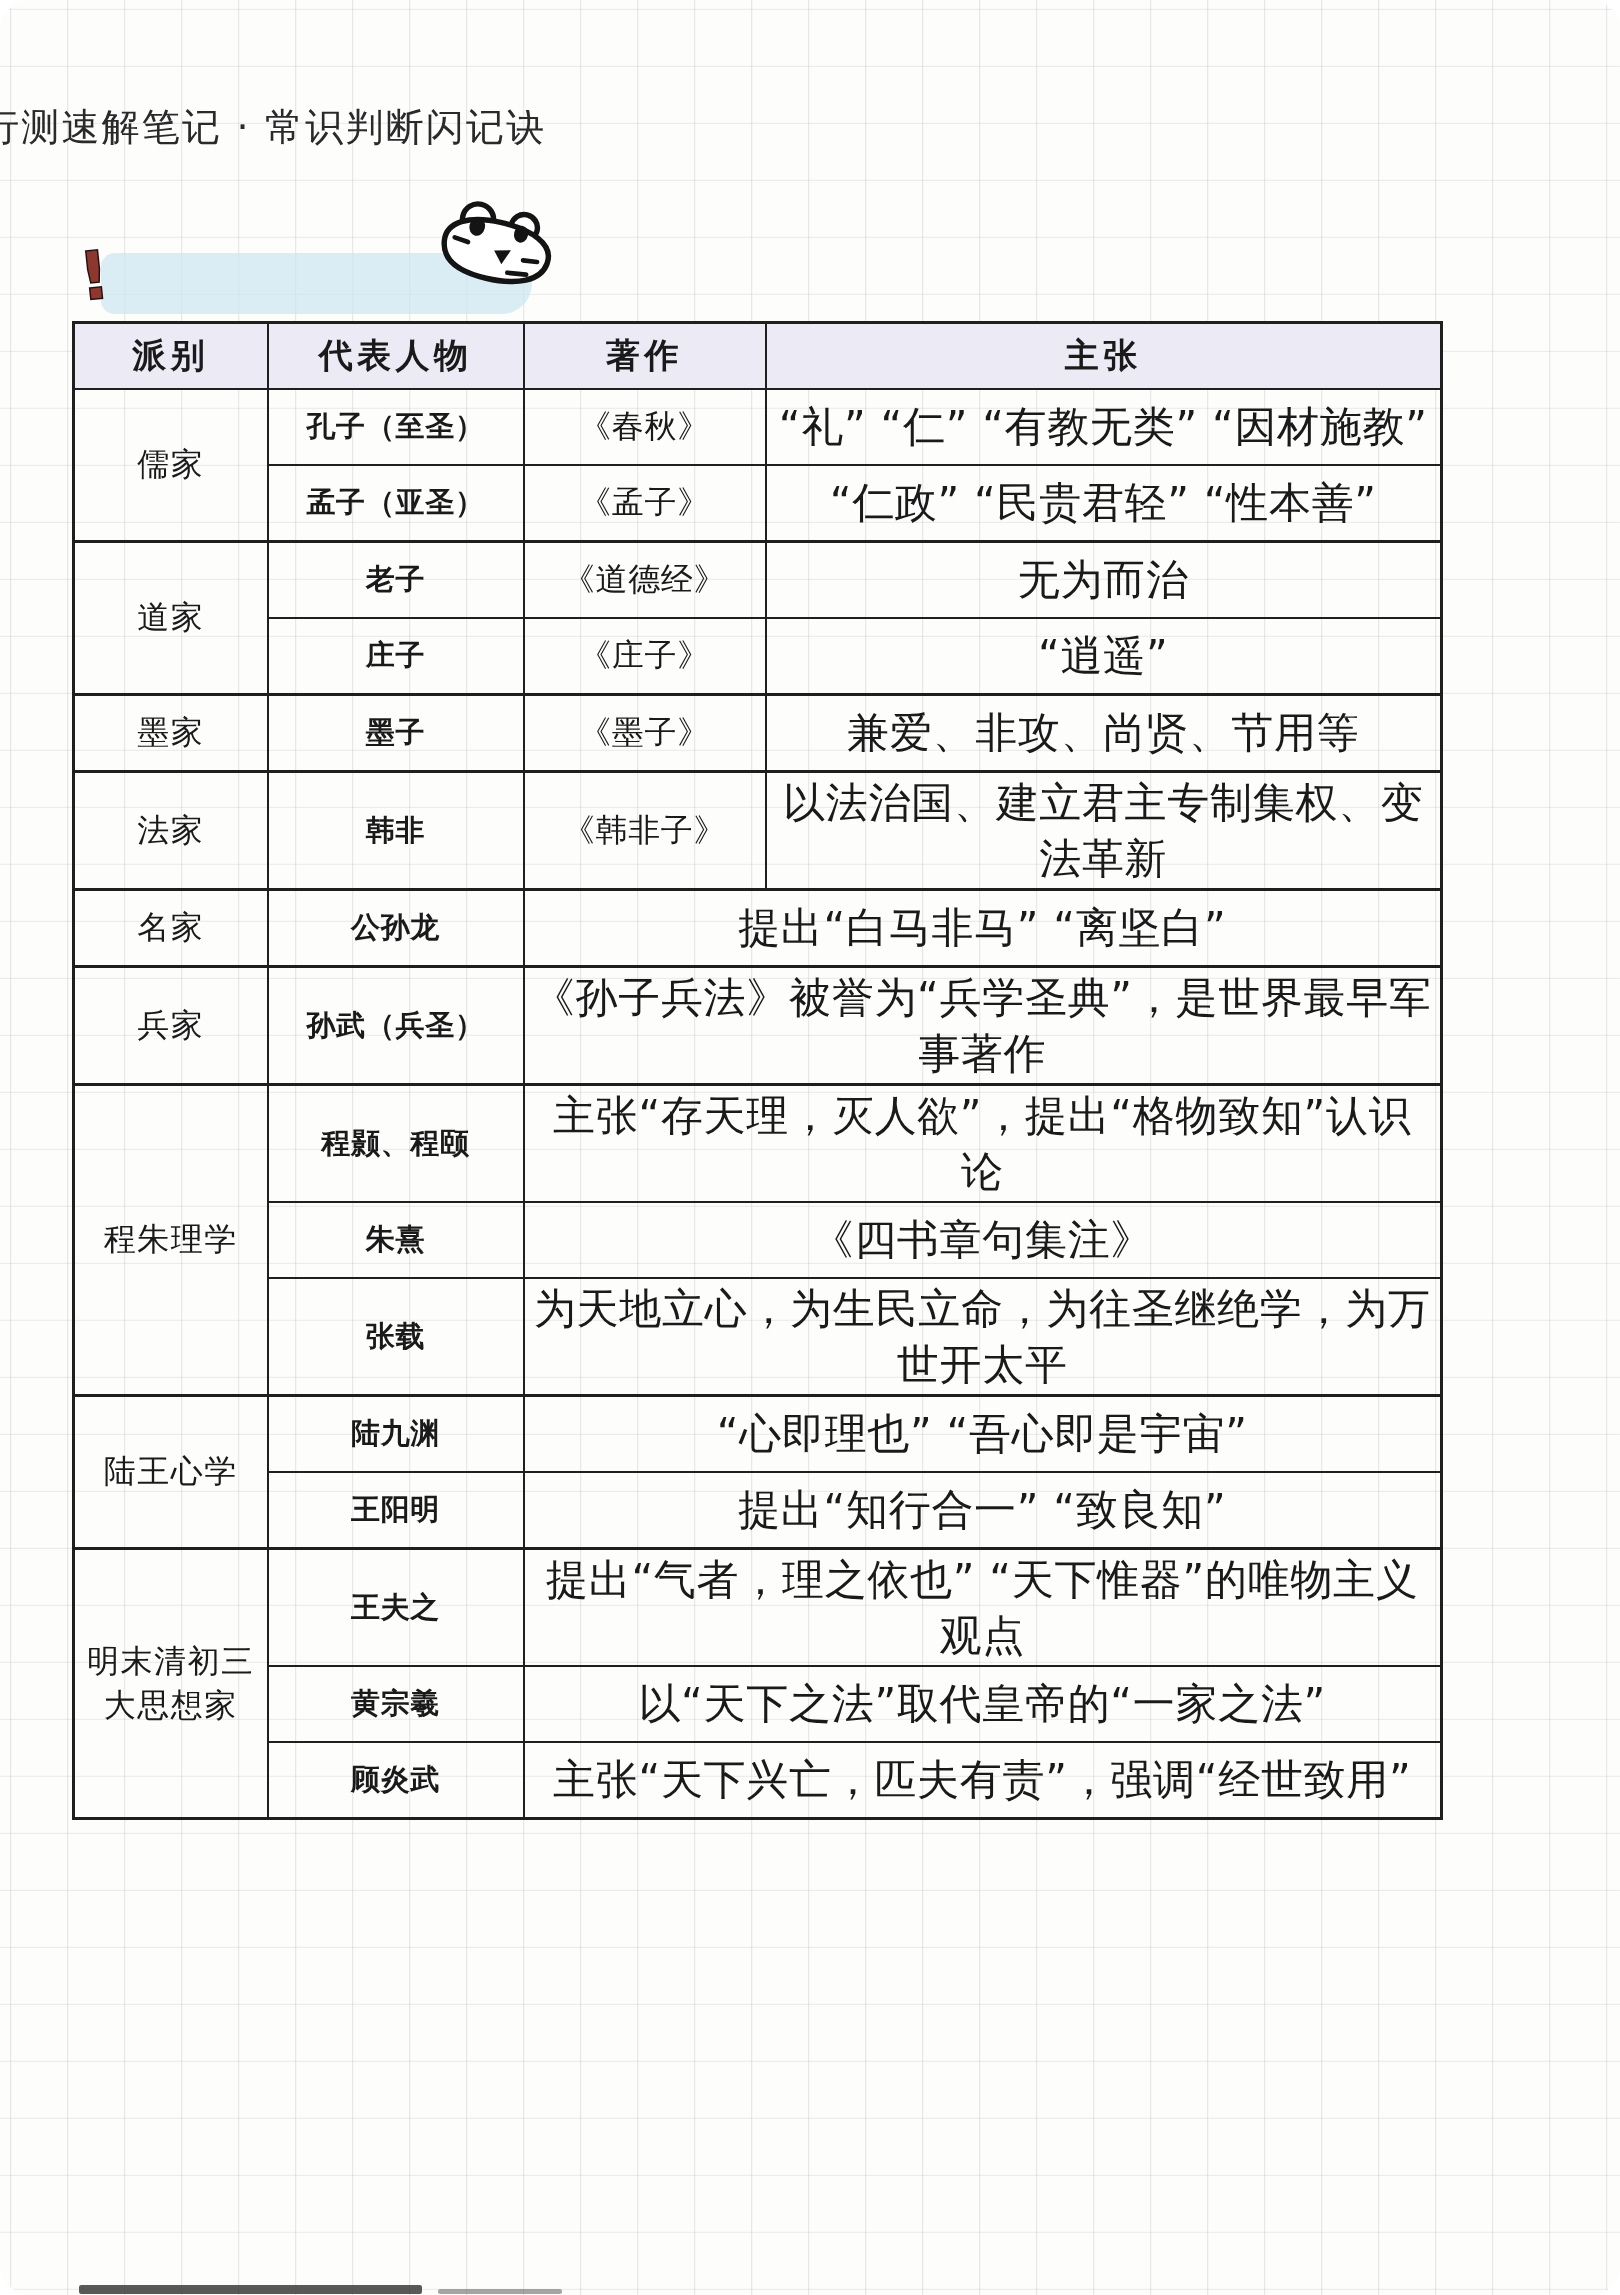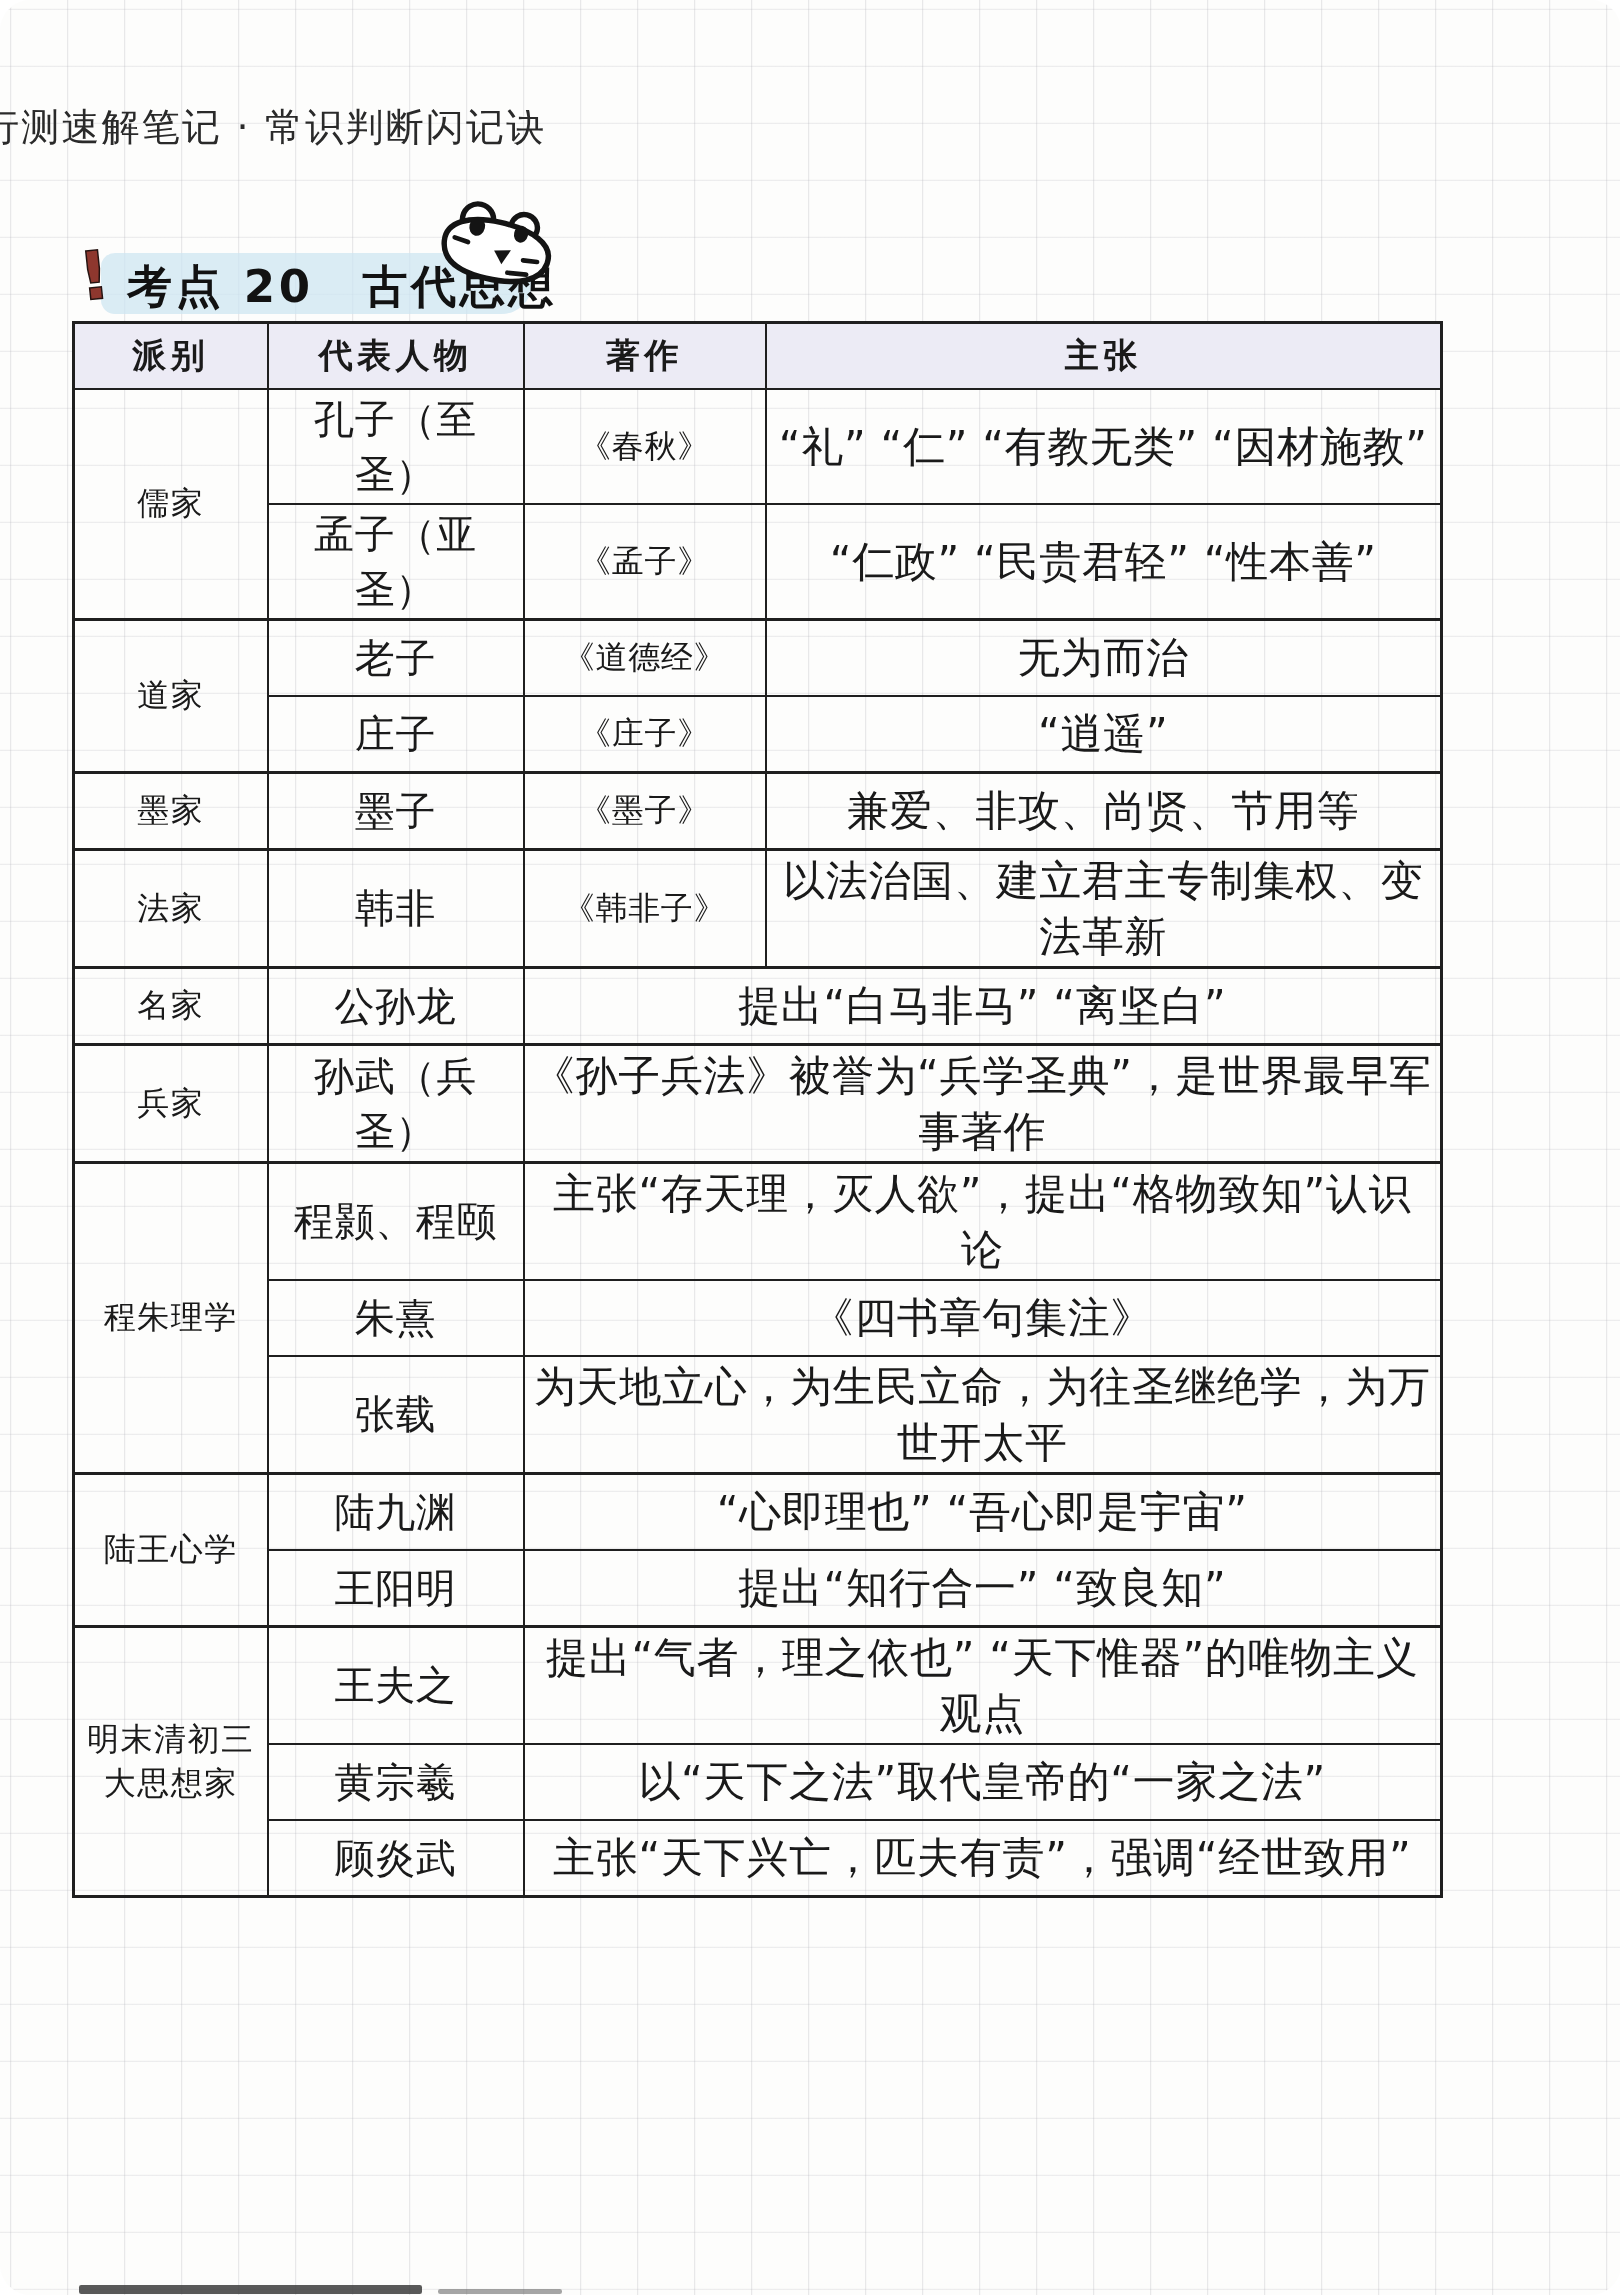--- a/index.html
+++ b/index.html
@@ -60,21 +60,21 @@
     overflow:hidden;
   }
   table.phil{border:3.7px solid #1f1f1f;}
   table.phil thead th{
     height:61px;background:#ecebf5;
     font-size:34px;font-weight:bold;letter-spacing:4.4px;
     border-bottom-width:2.9px;
   }
   table.phil tbody td{height:71px;font-size:42px;letter-spacing:0.7px;}
   table.phil td.school{font-size:32px;letter-spacing:1.5px;}
-  table.phil td.person{font-size:40px;}
+  table.phil td.person{font-size:29px;font-weight:bold;}
   table.phil td.work{font-size:32px;margin-top:10px;}
   table.phil tr.gs td{border-top-width:3.7px;}
   .bleed-a{
     position:absolute;left:79px;top:2285px;width:343px;height:8.8px;
     background:#3c3c3c;border-radius:2.2px;opacity:.85;
   }
   .bleed-b{
     position:absolute;left:438px;top:2289px;width:124px;height:5.1px;
     background:#6a6a6a;border-radius:2.2px;opacity:.6;
   }
@@ -82,21 +82,20 @@
 </head>
 <body>
 
 <div class="page">
 
   <div class="page-header">行测速解笔记 · 常识判断闪记诀</div>
 
   <div class="section">
     <div class="section-highlight"></div>
     <div class="section-marker">!</div>
-    <div class="section-title">考点 20　古代思想</div>
     <svg class="frog" viewBox="0 0 150 110" xmlns="http://www.w3.org/2000/svg">
       <g stroke="#141414" stroke-width="7" fill="#ffffff" stroke-linecap="round" stroke-linejoin="round">
         <circle cx="44" cy="26" r="20"></circle>
         <circle cx="104" cy="23" r="17"></circle>
         <path d="M 8,62 C 5,38 32,23 73,23 C 114,23 146,35 143,61 C 140,85 112,97 71,97 C 34,97 11,86 8,62 Z"></path>
       </g>
       <ellipse cx="45" cy="35" rx="10" ry="12" fill="#141414"></ellipse>
       <ellipse cx="102" cy="32" rx="9" ry="11" fill="#141414"></ellipse>
       <path d="M 73,60 L 94,55 L 86,75 Z" fill="#141414"></path>
       <path d="M 20,55 L 38,57" stroke="#141414" stroke-width="6" stroke-linecap="round"></path>

